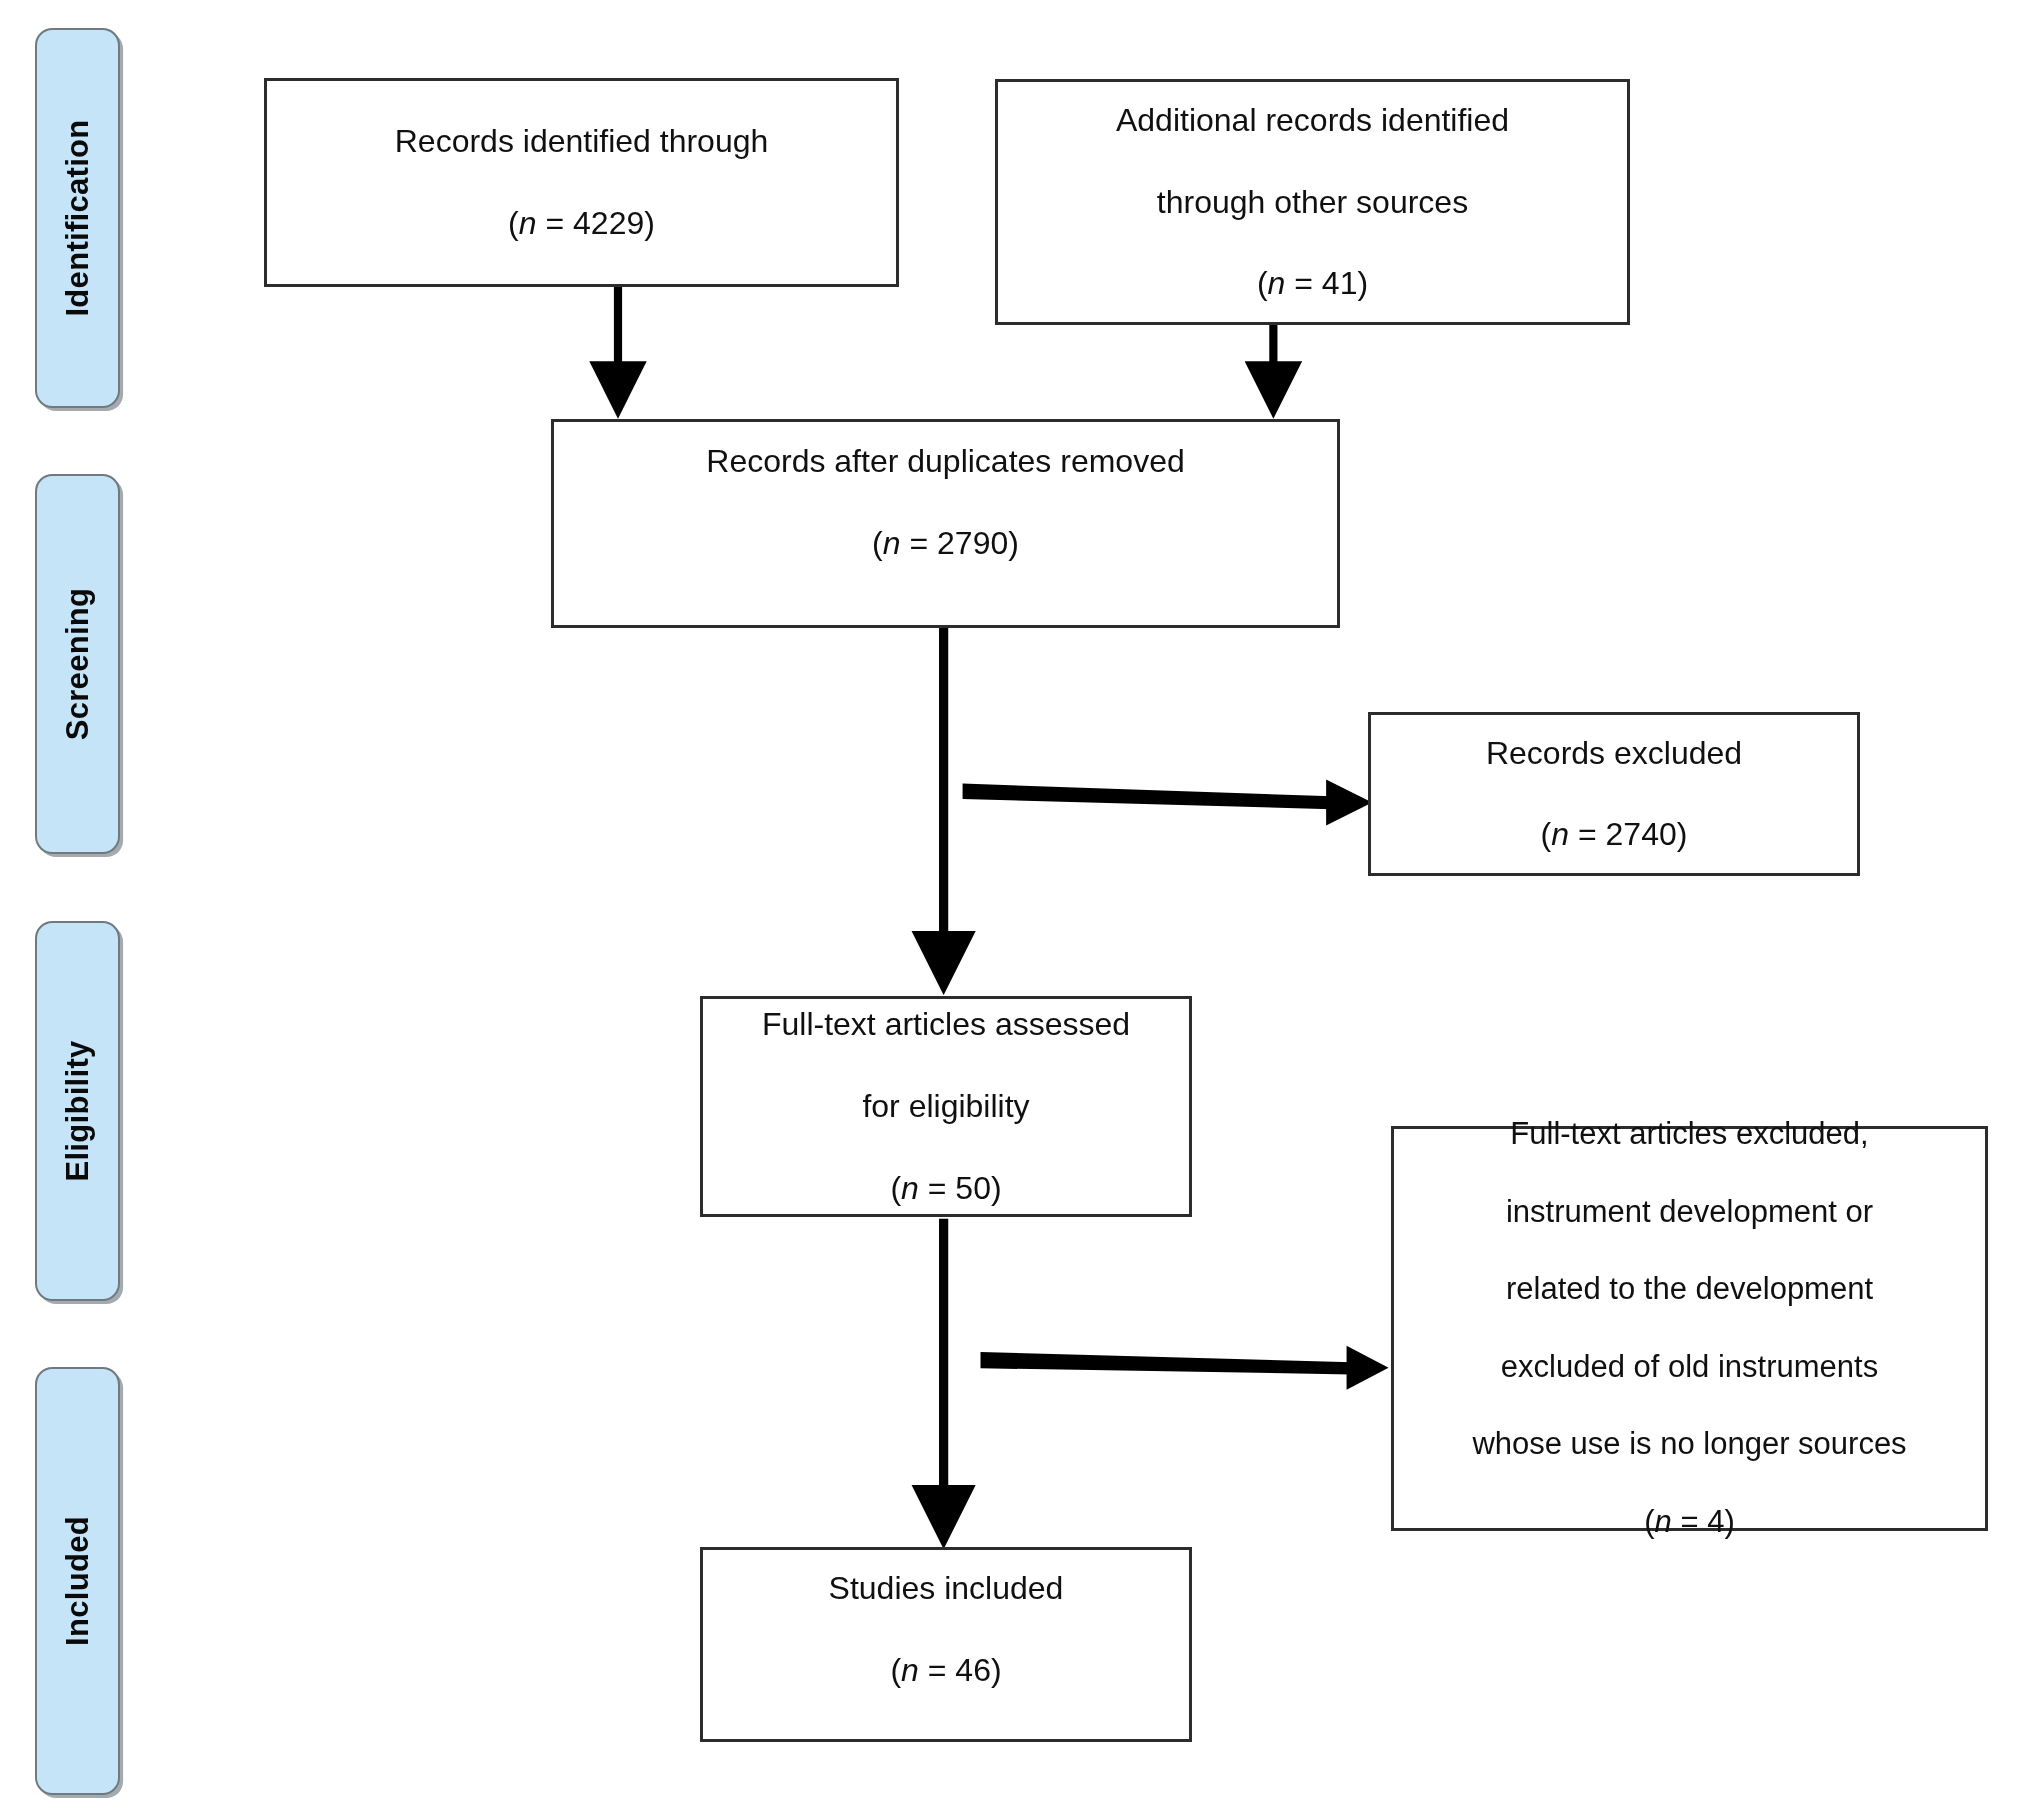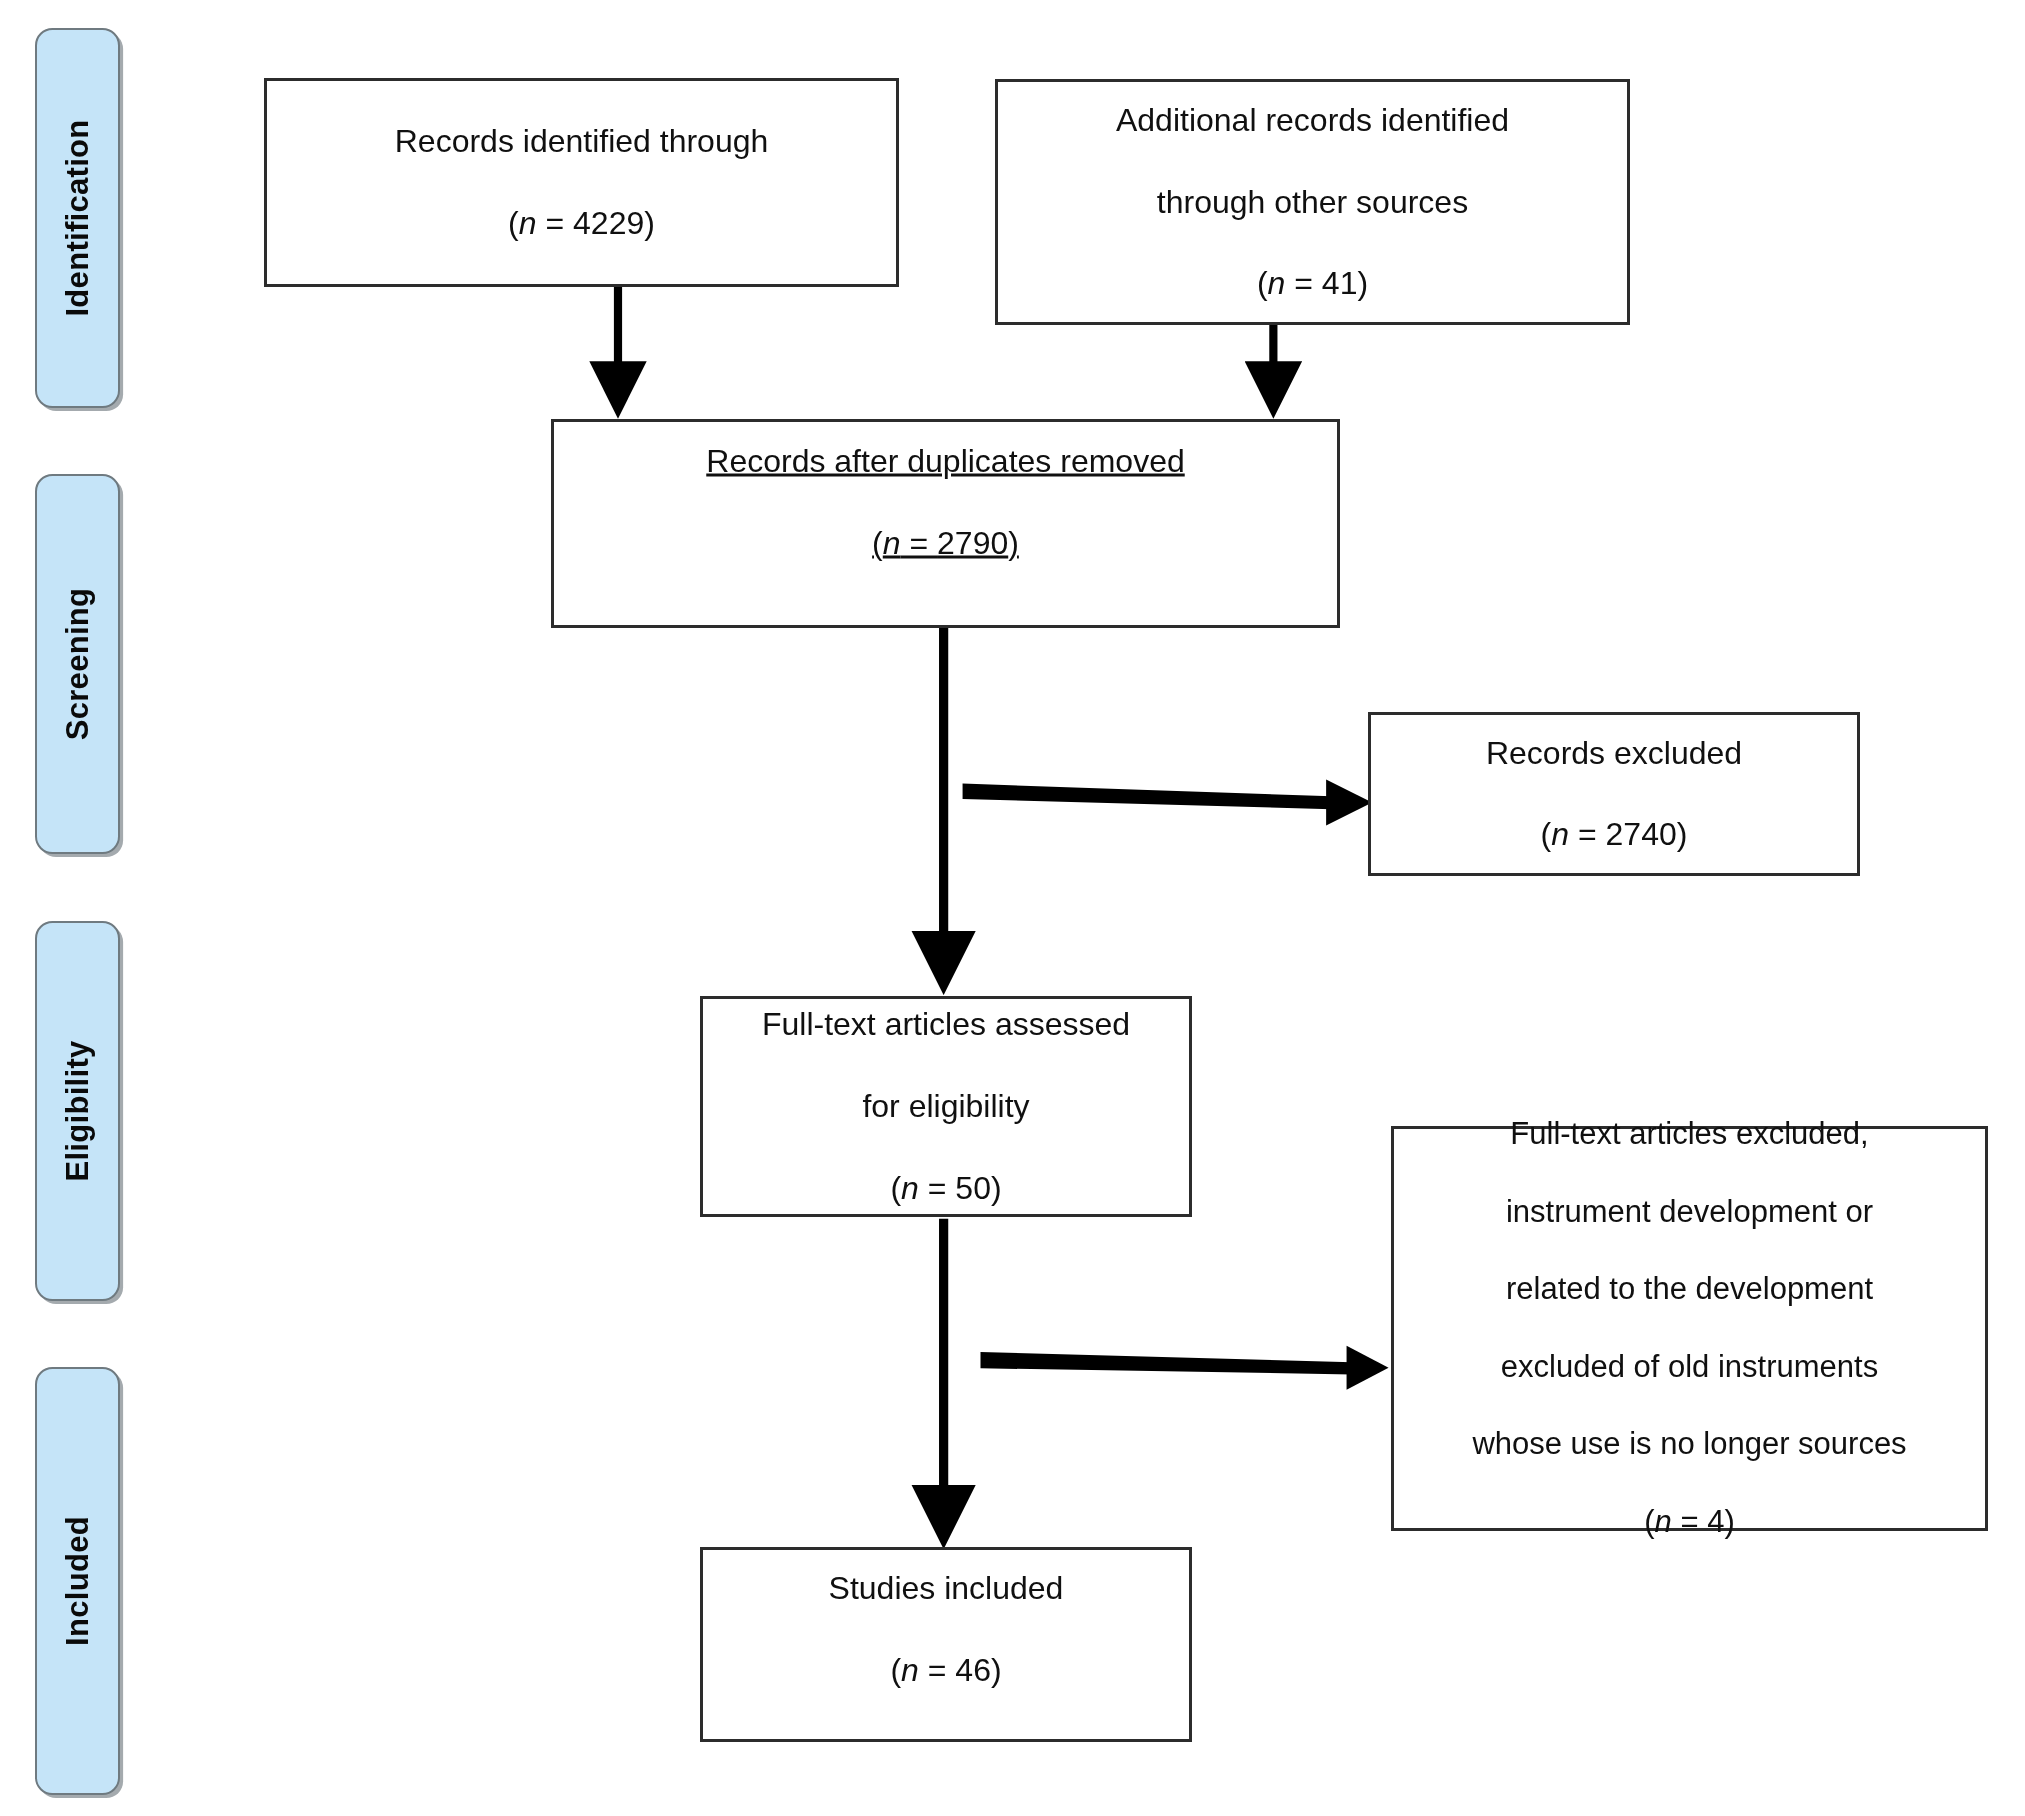--- a/index.html
+++ b/index.html
@@ -129,21 +129,21 @@
 
   <div class="flow-box" id="b-other" style="left:995px; top:79px; width:635px; height:246px;">
     <div class="box-text">
       <div>Additional records identified</div>
       <div>through other sources</div>
       <div>(<em>n</em> = <span>41</span>)</div>
     </div>
   </div>
 
   <div class="flow-box" id="b-duplicates" style="left:551px; top:419px; width:789px; height:209px;">
-    <div class="box-text" style="transform: translateY(-21.5px); text-decoration: underline;">
+    <div class="box-text" style="transform: translateY(-21.5px);">
       <div>Records after duplicates removed</div>
       <div>(<em>n</em> = <span>2790</span>)</div>
     </div>
   </div>
 
   <div class="flow-box" id="b-excluded1" style="left:1368px; top:712px; width:492px; height:164px;">
     <div class="box-text">
       <div>Records excluded</div>
       <div>(<em>n</em> = <span>2740</span>)</div>
     </div>

